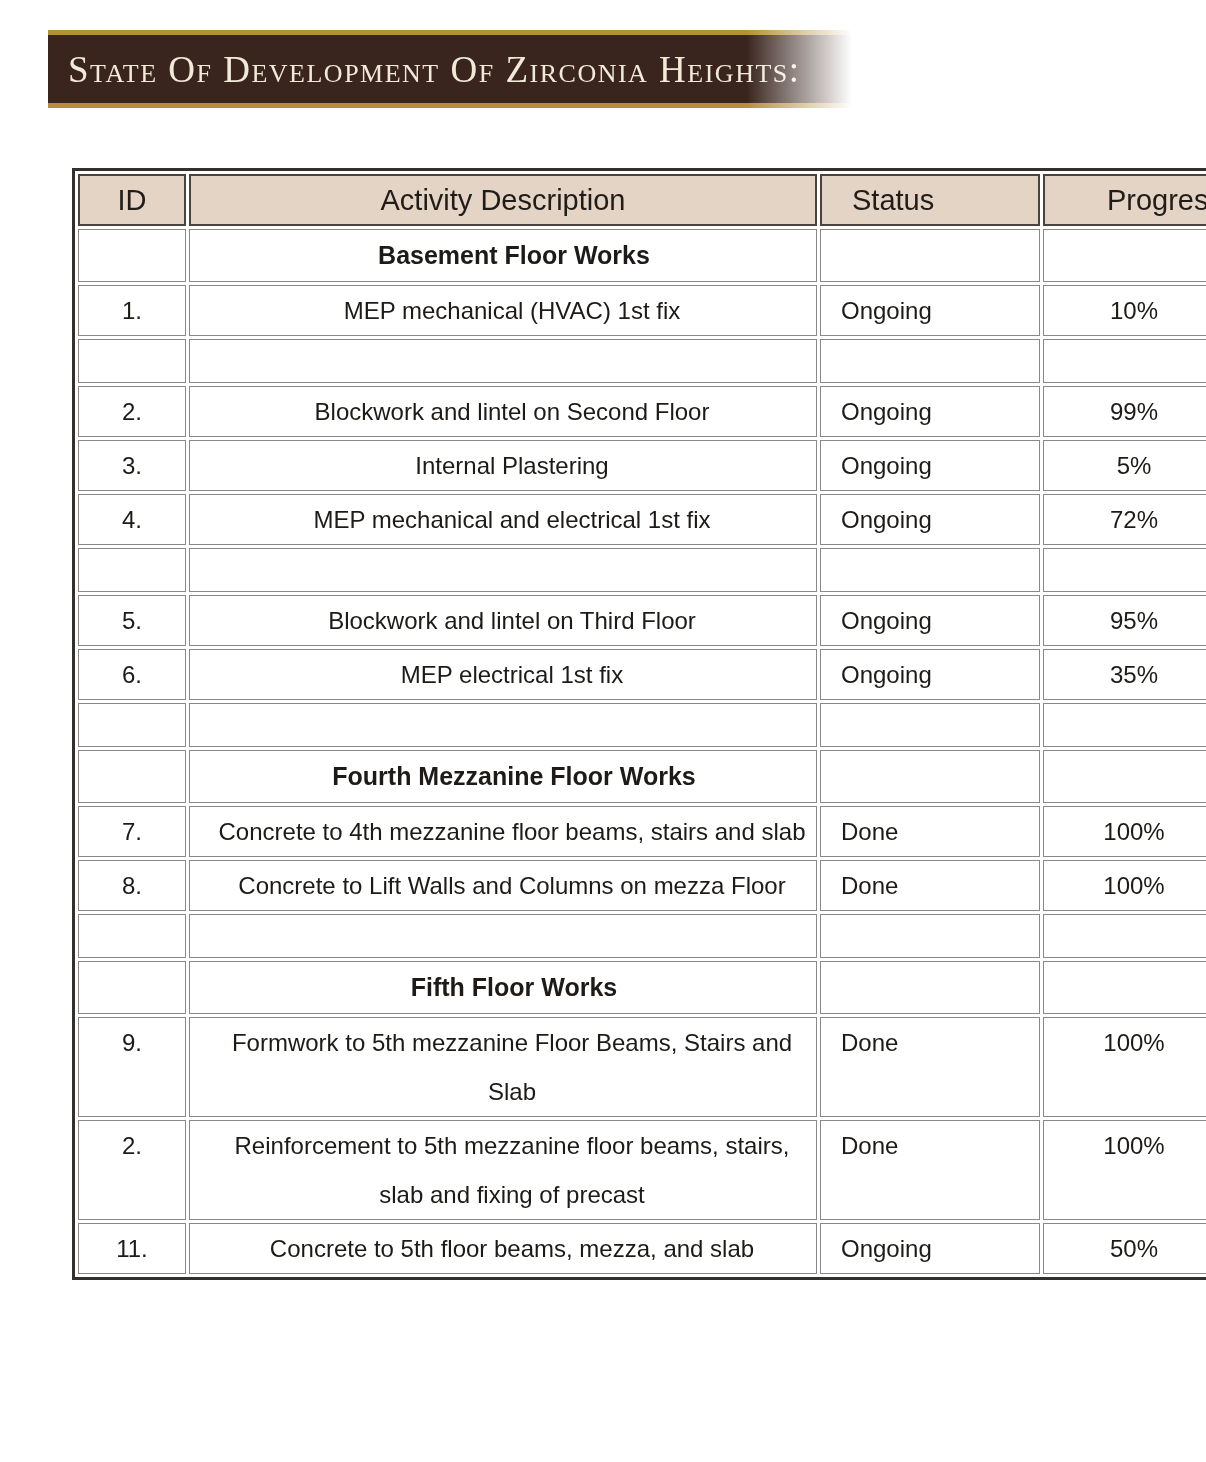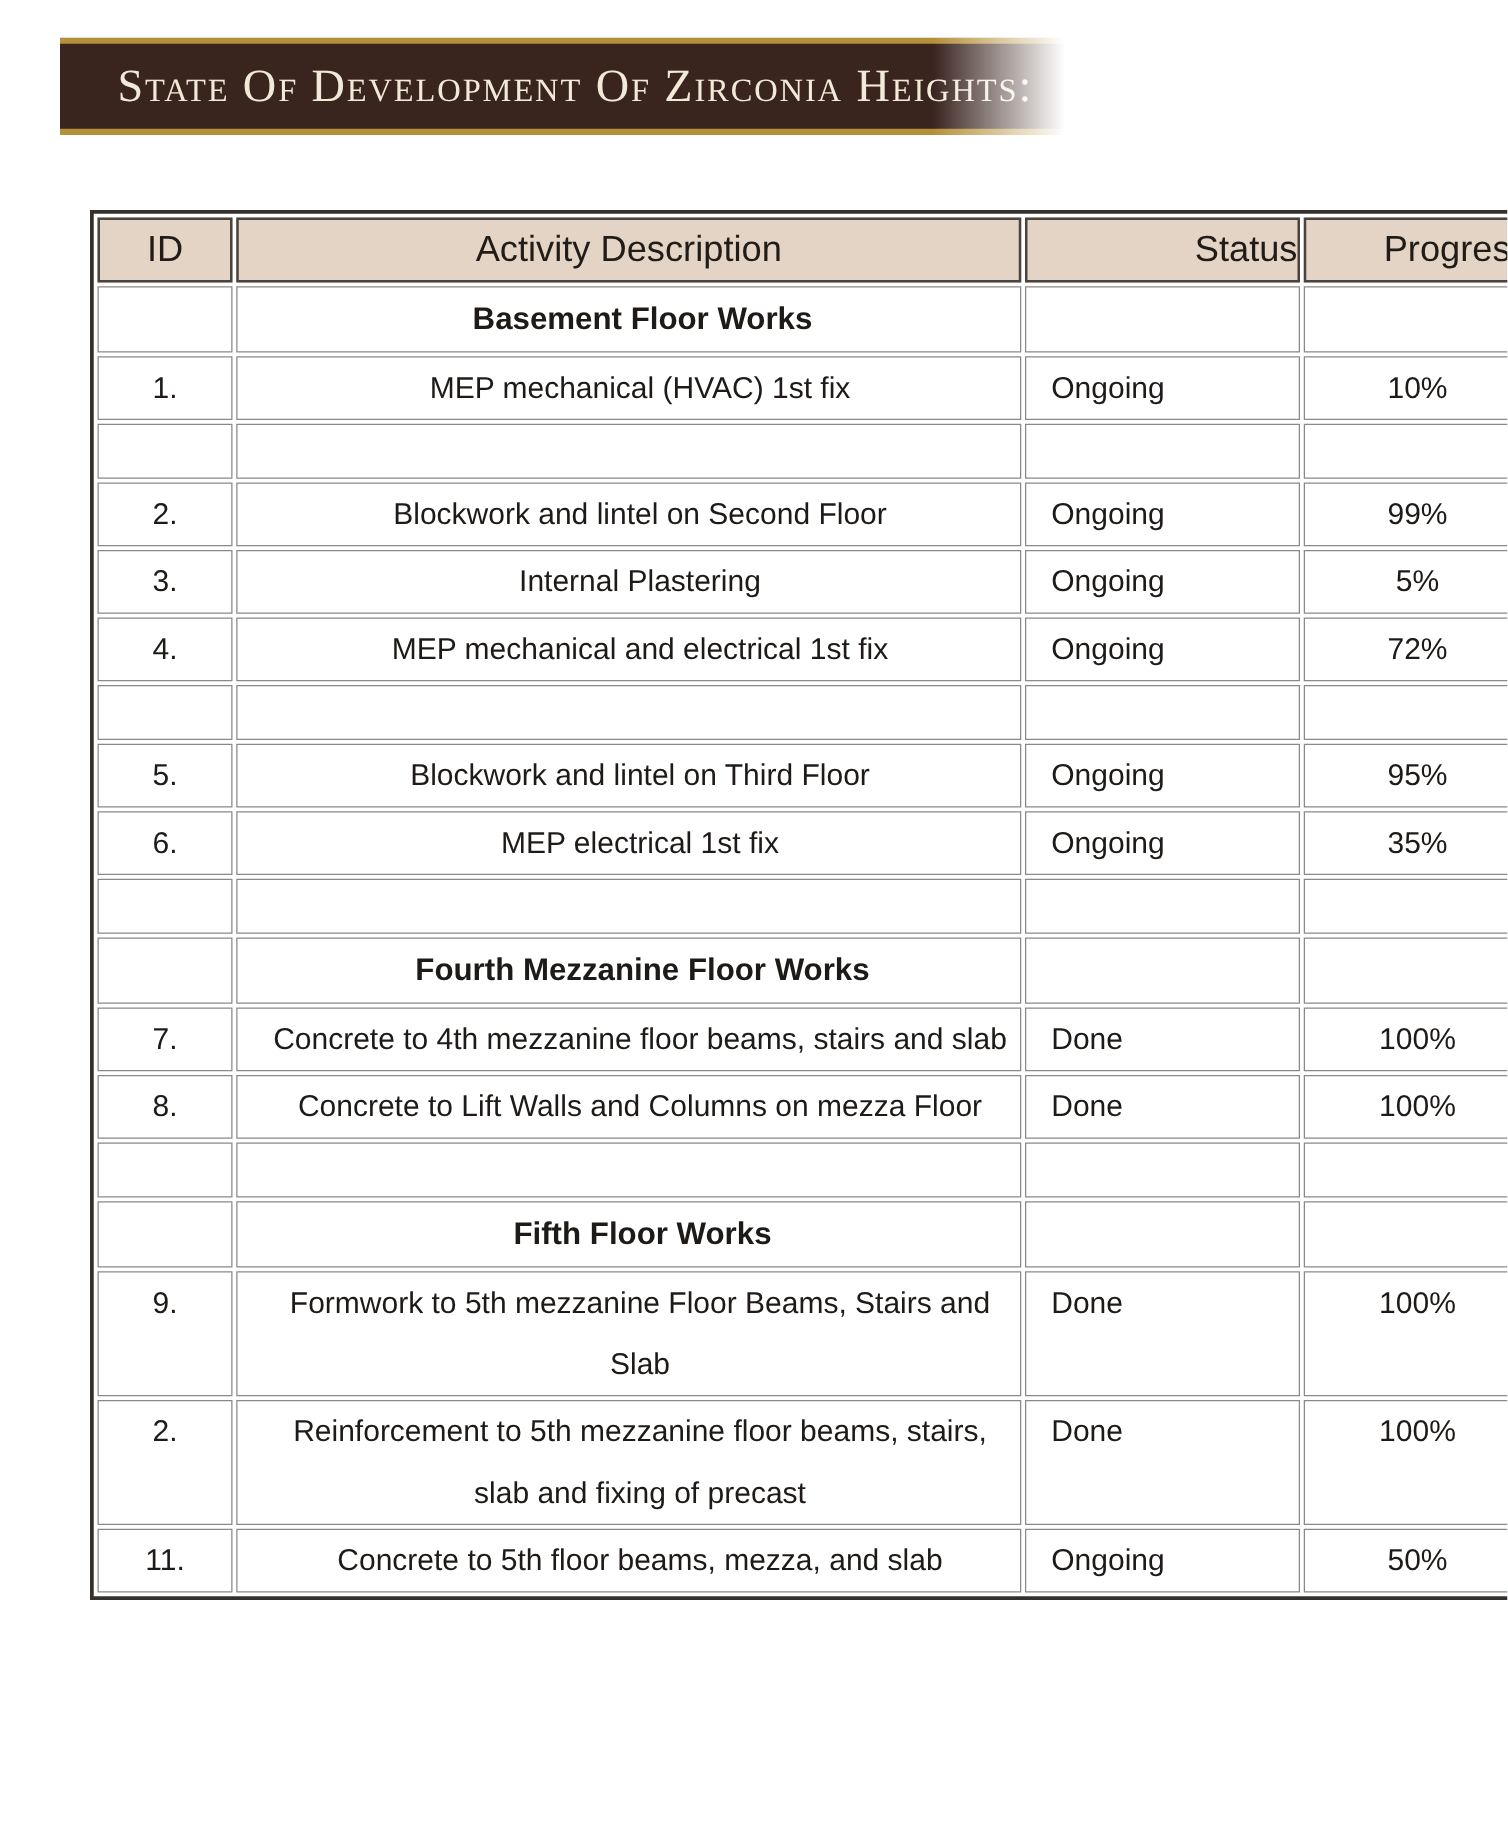--- a/index.html
+++ b/index.html
@@ -17,21 +17,21 @@
     display:flex; align-items:center;
     -webkit-mask-image:linear-gradient(to right, #000 0%, #000 86%, rgba(0,0,0,0) 99%);
     mask-image:linear-gradient(to right, #000 0%, #000 86%, rgba(0,0,0,0) 99%);
   }
   .banner-title {
     font-family:"Liberation Serif", serif;
     font-variant:small-caps;
     font-size:37px;
     letter-spacing:1.5px;
     color:#f2ead9;
-    padding-left:46px;
+    padding-left:20px;
     white-space:nowrap;
   }
 
   
   table.dev-table {
     position:absolute; left:48px; top:168px;
     width:1124px;
     table-layout:fixed;
     border-collapse:separate;
     border-spacing:3px;
@@ -44,21 +44,21 @@
     border:2px solid #4a443e;
     font-weight:400;
     font-size:29px;
     color:#211c18;
     height:48px;
     padding:0;
     text-align:center;
   }
   th.col-id       { width:104px; }
   th.col-desc     { width:624px; }
-  th.col-status   { width:186px; text-align:right; padding-left:30px; }
+  th.col-status   { width:186px; text-align:left; padding-left:30px; }
   th.col-progress { width:178px;text-align:right; }
 
   td {
     border:1px solid #8b8987;
     padding:0;
     vertical-align:top;
     font-size:24px;
     color:#1d1a17;
     background:#ffffff;
     overflow:hidden;

